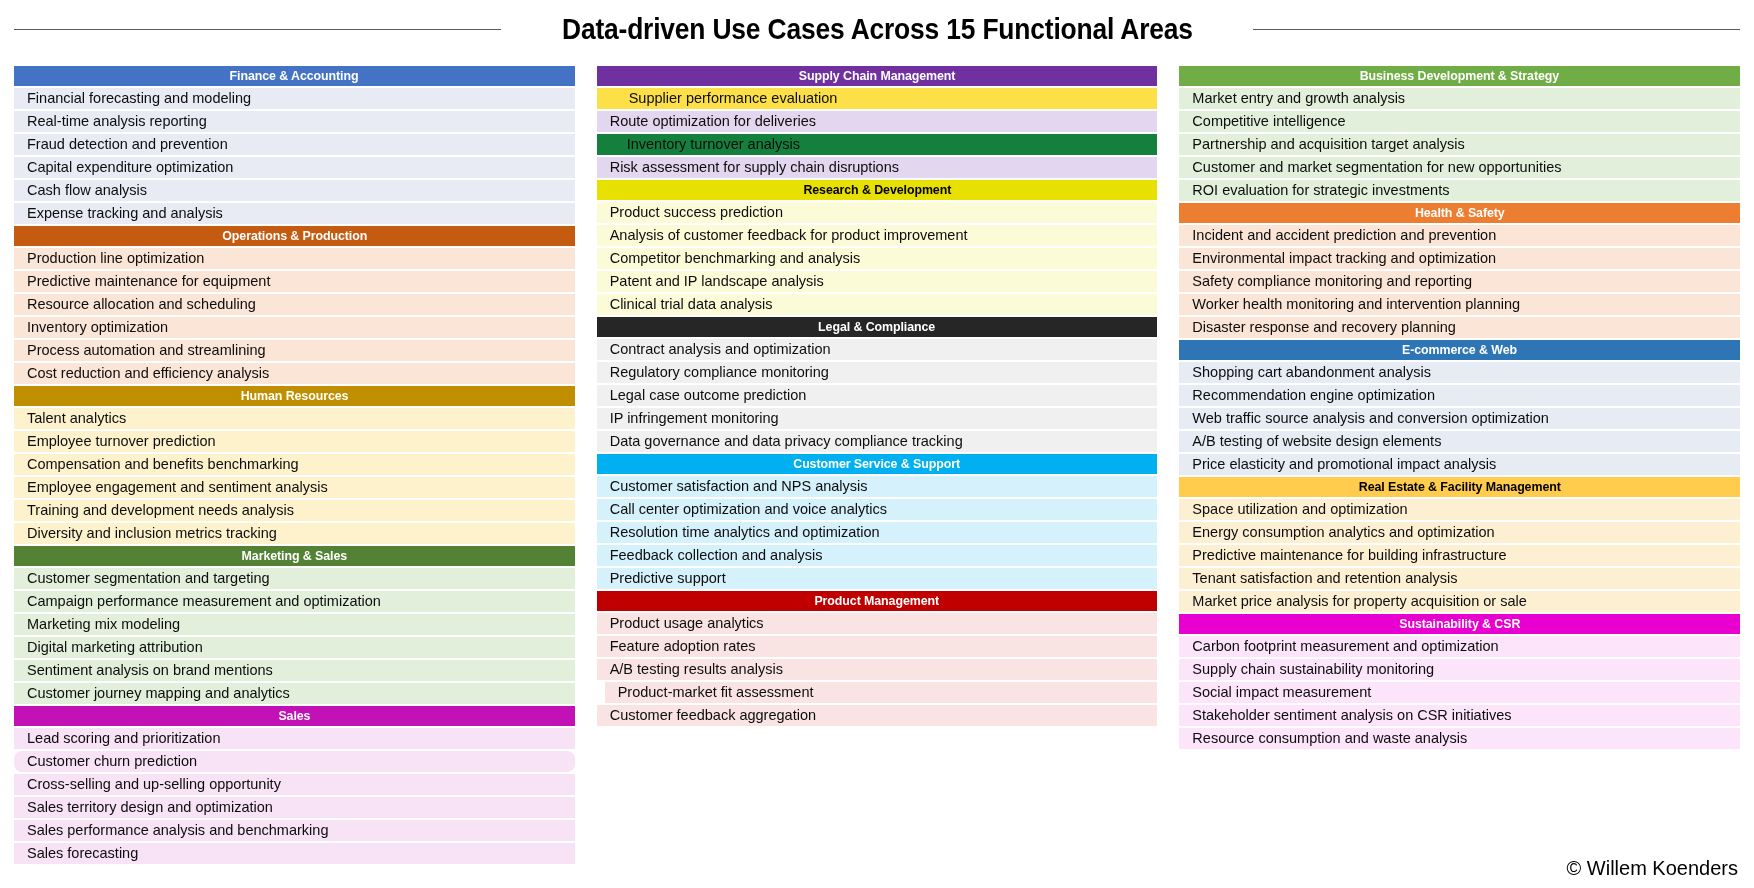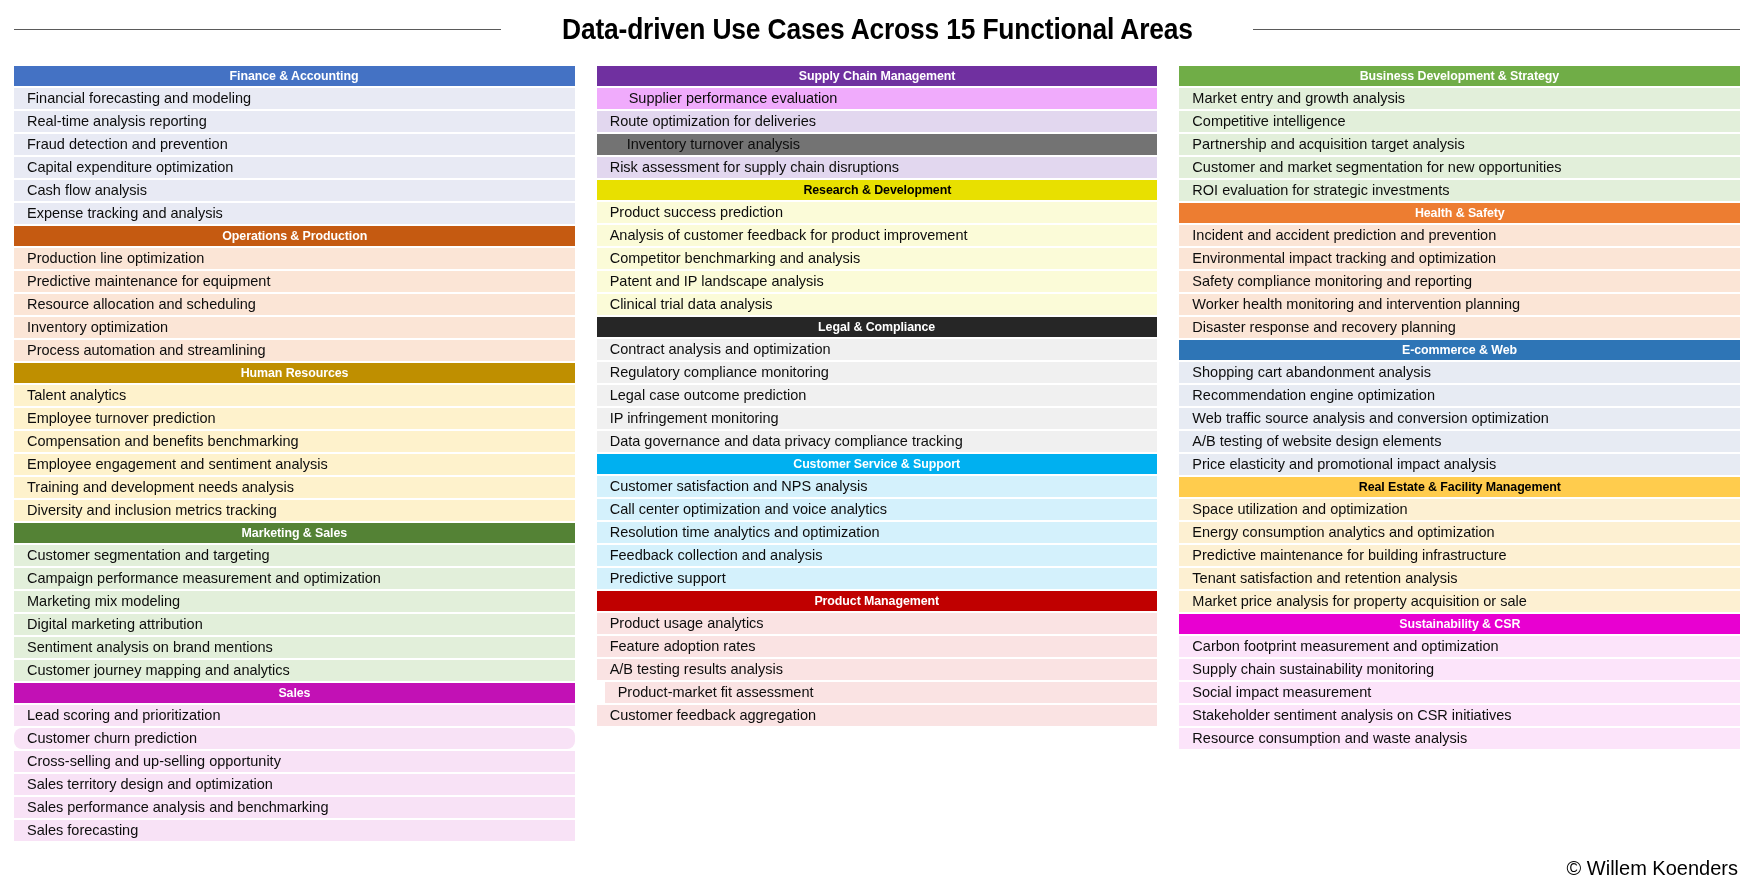--- a/index.html
+++ b/index.html
@@ -136,20 +136,21 @@
         </div>
       </div>
       <div class="section">
         <div class="section-header" style="background: rgb(197, 90, 17); color: rgb(255, 255, 255);"><span>Operations &amp; Production</span></div>
         <div class="section-rows">
           <div class="row" style="background: rgb(251, 229, 214);">Production line optimization</div>
           <div class="row" style="background: rgb(251, 229, 214);">Predictive maintenance for equipment</div>
           <div class="row" style="background: rgb(251, 229, 214);">Resource allocation and scheduling</div>
           <div class="row" style="background: rgb(251, 229, 214);">Inventory optimization</div>
           <div class="row" style="background: rgb(251, 229, 214);">Process automation and streamlining</div>
+          <div class="row" style="background: rgb(251, 229, 214);">Cost reduction and efficiency analysis</div>
         </div>
       </div>
       <div class="section">
         <div class="section-header" style="background: rgb(191, 143, 0); color: rgb(255, 255, 255);"><span>Human Resources</span></div>
         <div class="section-rows">
           <div class="row" style="background: rgb(254, 242, 204);">Talent analytics</div>
           <div class="row" style="background: rgb(254, 242, 204);">Employee turnover prediction</div>
           <div class="row" style="background: rgb(254, 242, 204);">Compensation and benefits benchmarking</div>
           <div class="row" style="background: rgb(254, 242, 204);">Employee engagement and sentiment analysis</div>
           <div class="row" style="background: rgb(254, 242, 204);">Training and development needs analysis</div>
@@ -176,23 +177,23 @@
           <div class="row" style="background: rgb(248, 226, 246);">Sales territory design and optimization</div>
           <div class="row" style="background: rgb(248, 226, 246);">Sales performance analysis and benchmarking</div>
           <div class="row" style="background: rgb(248, 226, 246);">Sales forecasting</div>
         </div>
       </div>
     </div>
     <div class="column">
       <div class="section">
         <div class="section-header" style="background: rgb(112, 48, 160); color: rgb(255, 255, 255);"><span>Supply Chain Management</span></div>
         <div class="section-rows">
-          <div class="row" style="background: #f0abfc; padding-left: 32px;">Supplier performance evaluation</div>
+          <div class="row" style="background: #fde047; padding-left: 32px;">Supplier performance evaluation</div>
           <div class="row" style="background: rgb(226, 215, 239);">Route optimization for deliveries</div>
-          <div class="row" style="background: #737373; padding-left: 30px;">Inventory turnover analysis</div>
+          <div class="row" style="background: #15803d; padding-left: 30px;">Inventory turnover analysis</div>
           <div class="row" style="background: rgb(226, 215, 239);">Risk assessment for supply chain disruptions</div>
         </div>
       </div>
       <div class="section">
         <div class="section-header dark-label" style="background: rgb(232, 224, 0); color: rgb(0, 0, 0);"><span>Research &amp; Development</span></div>
         <div class="section-rows">
           <div class="row" style="background: rgb(251, 251, 216);">Product success prediction</div>
           <div class="row" style="background: rgb(251, 251, 216);">Analysis of customer feedback for product improvement</div>
           <div class="row" style="background: rgb(251, 251, 216);">Competitor benchmarking and analysis</div>
           <div class="row" style="background: rgb(251, 251, 216);">Patent and IP landscape analysis</div>

